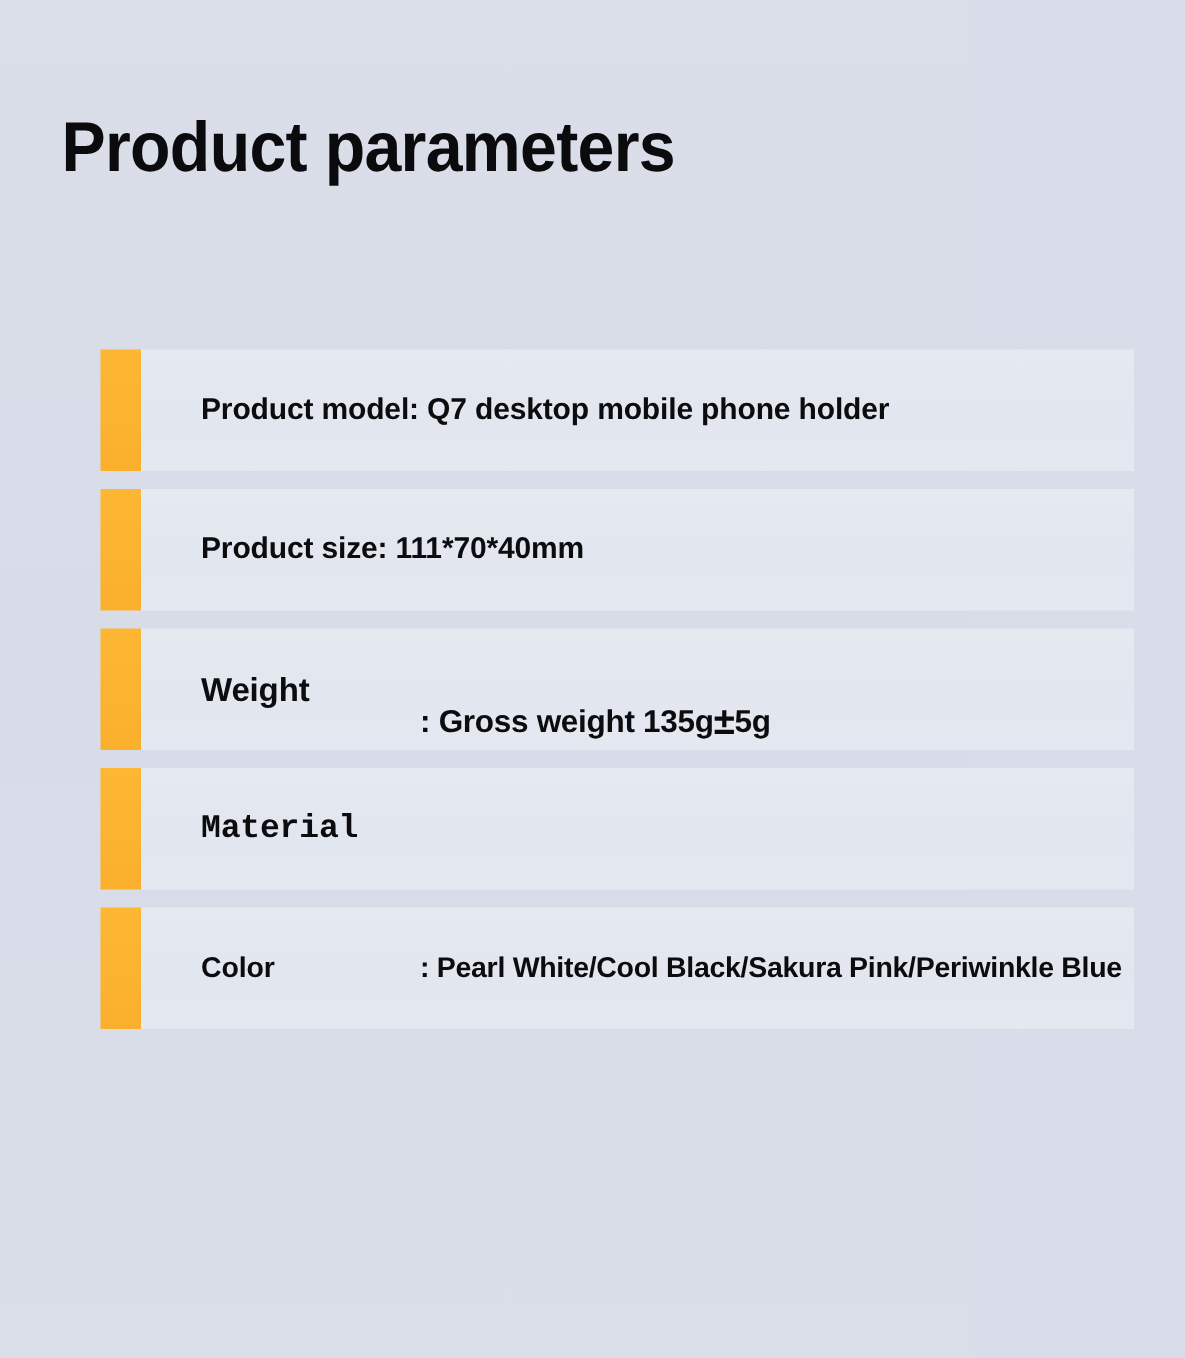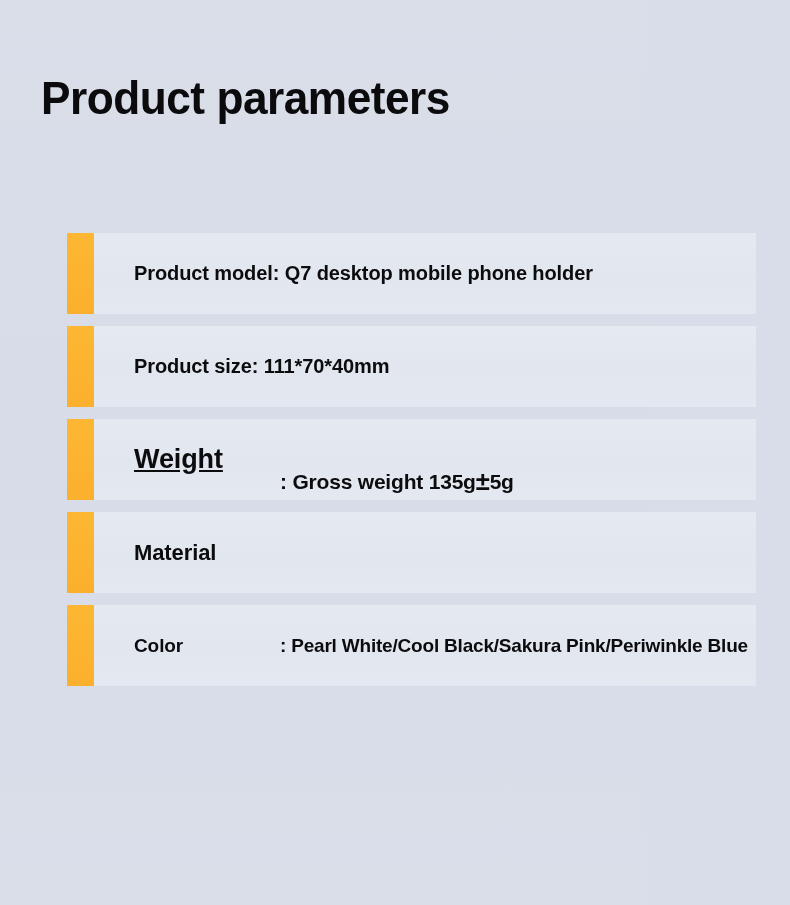--- a/index.html
+++ b/index.html
@@ -89,24 +89,24 @@
   }
   .row-split .row-value {
     position: absolute;
     left: 186px;
     font-weight: 700;
     color: #0c0c0e;
     white-space: nowrap;
     letter-spacing: -0.2px;
   }
 
-  .r-weight .row-label { font-size: 27px; text-decoration: underline; }
+  .r-weight .row-label { font-size: 22px; }
   .r-weight .row-value { font-size: 21px; margin-top: 45px; }
 
-  .r-material .row-label { font-size: 22px; }
+  .r-material .row-label { font-size: 22px; font-family: Liberation Mono, monospace; }
   .r-material .row-value { font-size: 20px; }
 
   .r-color .row-label { font-size: 19px; }
   .r-color .row-value { font-size: 19px; }
 
   .pm {
     font-size: 1.22em;
     font-weight: 700;
     line-height: 0.8;
     display: inline-block;

